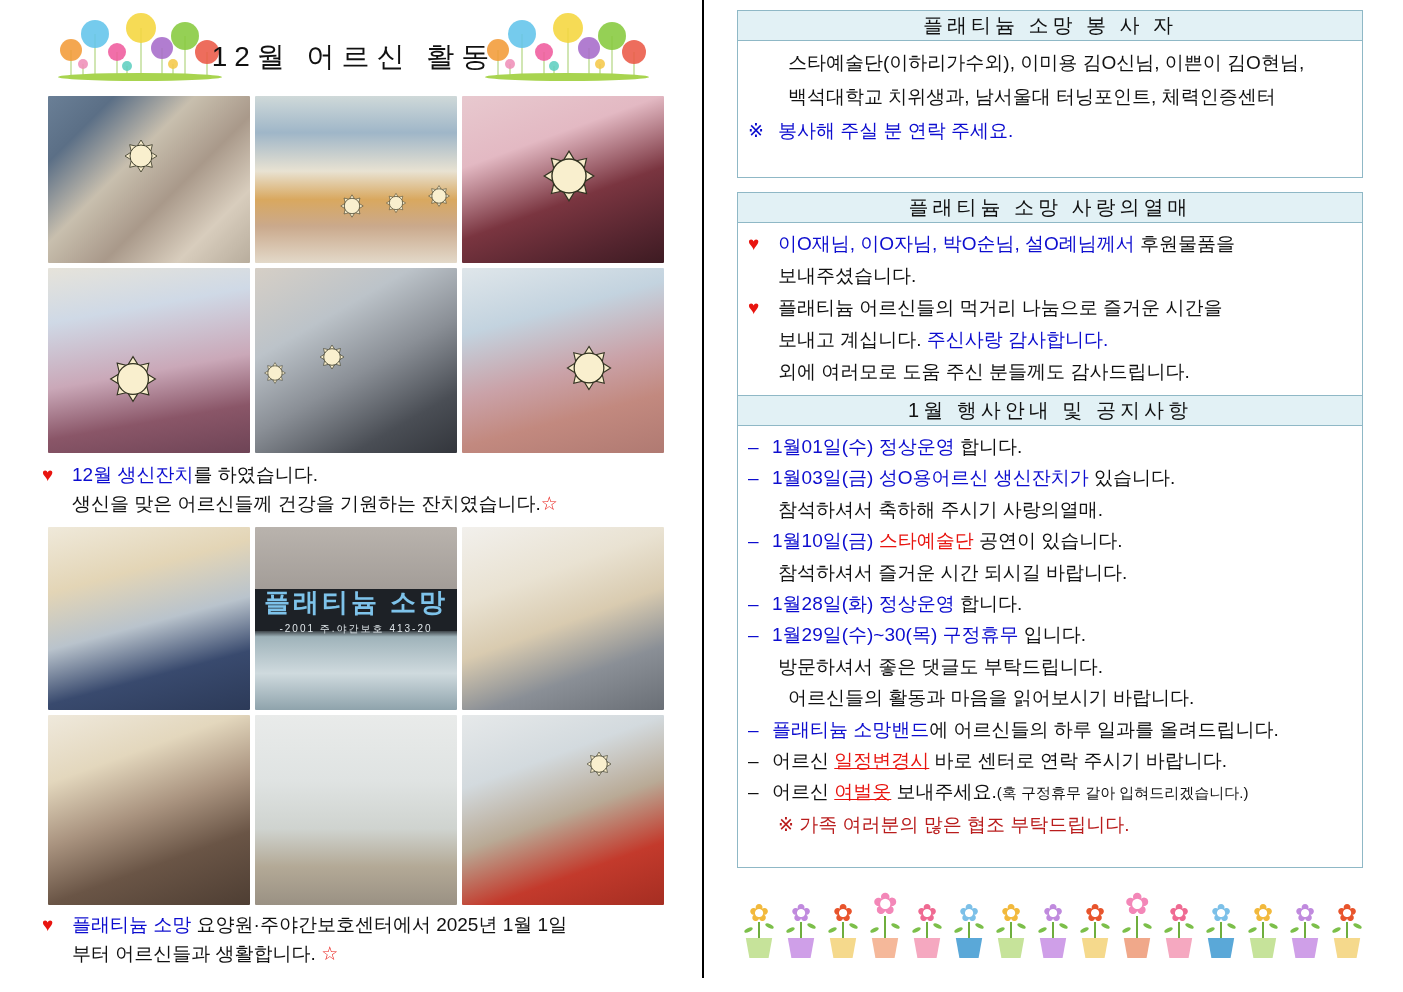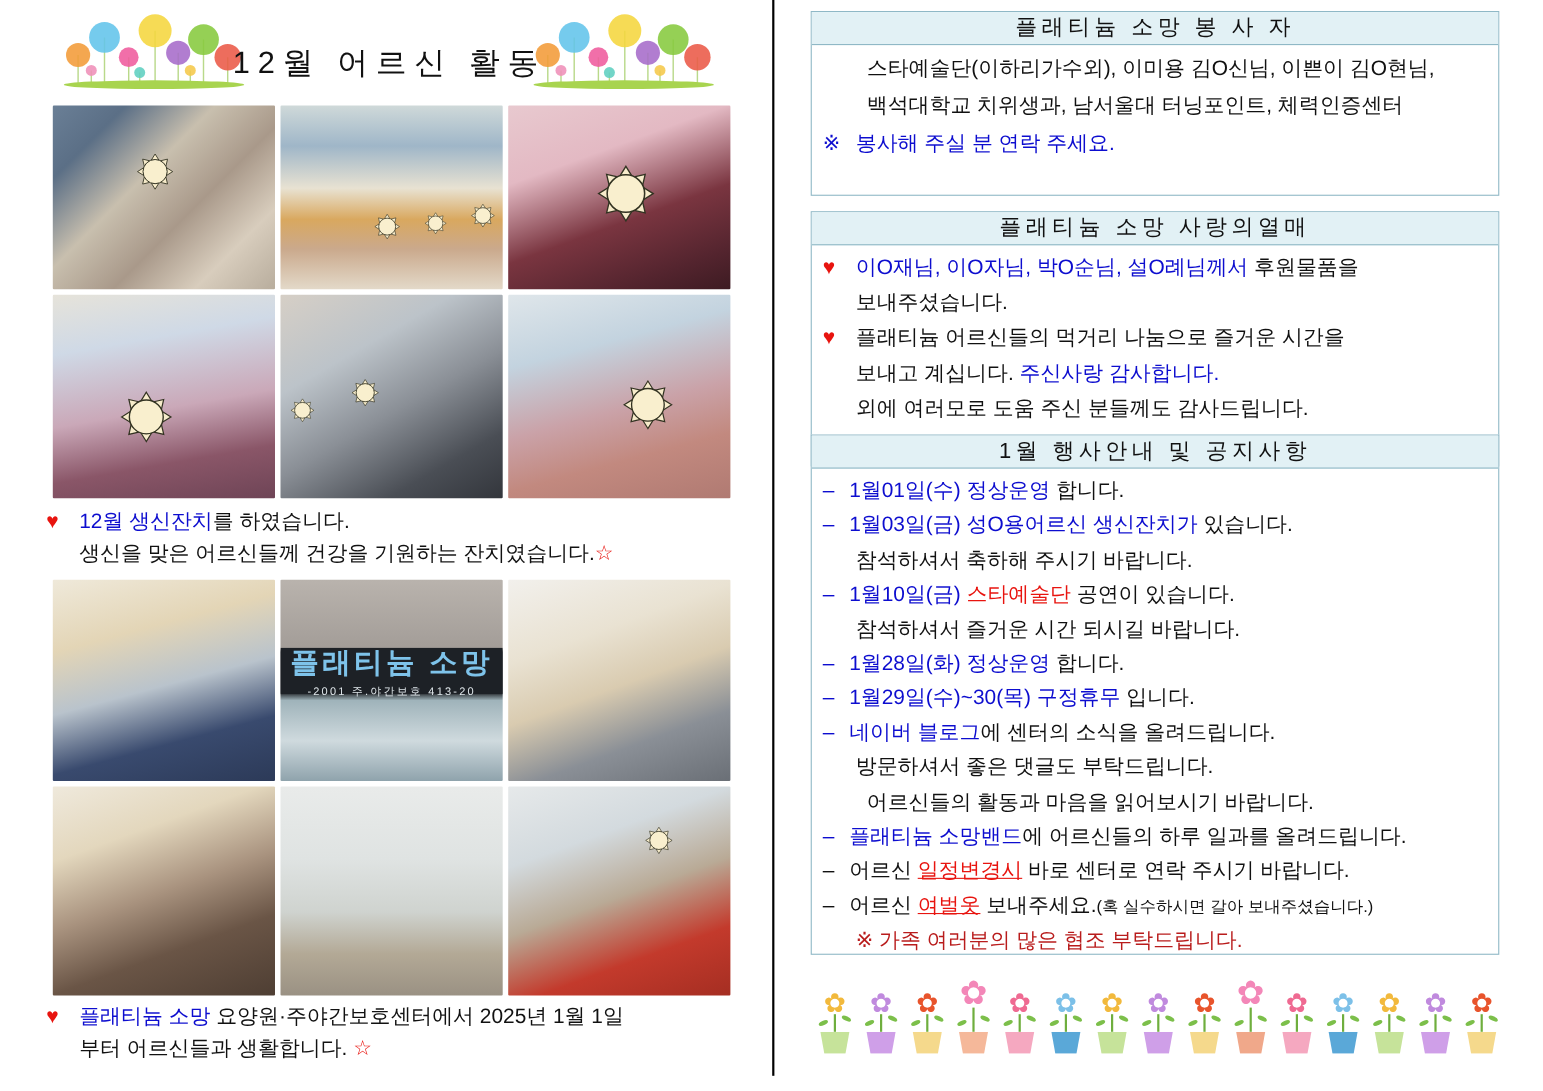--- a/index.html
+++ b/index.html
@@ -281,31 +281,30 @@
       <div class="bline"><span class="bullet" style="color: rgb(232, 20, 15);">♥</span><span style="color: rgb(17, 17, 17);">플래티늄 어르신들의 먹거리 나눔으로 즐거운 시간을</span></div>
       <div class="bline ind1"><span style="color: rgb(17, 17, 17);">보내고 계십니다.  </span><span style="color: rgb(13, 13, 207);">주신사랑 감사합니다.</span></div>
       <div class="bline ind1"><span style="color: rgb(17, 17, 17);">외에 여러모로 도움 주신 분들께도 감사드립니다.</span></div>
     </div>
   </div>
 <div class="abs box box3">
     <div class="hdr">1월 행사안내 및 공지사항</div>
     <div class="body">
       <div class="bline"><span class="bullet" style="color: rgb(13, 13, 207);">–</span><span style="color: rgb(13, 13, 207);">1월01일(수) 정상운영</span><span style="color: rgb(17, 17, 17);"> 합니다.</span></div>
       <div class="bline"><span class="bullet" style="color: rgb(13, 13, 207);">–</span><span style="color: rgb(13, 13, 207);">1월03일(금) 성O용어르신 생신잔치가</span><span style="color: rgb(17, 17, 17);"> 있습니다.</span></div>
-      <div class="bline ind1"><span style="color: rgb(17, 17, 17);">참석하셔서 축하해 주시기 바랍니다.</span></div>
+      <div class="bline ind1"><span style="color: rgb(17, 17, 17);">참석하셔서 축하해 주시기 사랑의열매.</span></div>
       <div class="bline"><span class="bullet" style="color: rgb(13, 13, 207);">–</span><span style="color: rgb(13, 13, 207);">1월10일(금) </span><span style="color: rgb(232, 20, 15);">스타예술단</span><span style="color: rgb(17, 17, 17);"> 공연이 있습니다.</span></div>
       <div class="bline ind1"><span style="color: rgb(17, 17, 17);">참석하셔서 즐거운 시간 되시길 바랍니다.</span></div>
       <div class="bline"><span class="bullet" style="color: rgb(13, 13, 207);">–</span><span style="color: rgb(13, 13, 207);">1월28일(화) 정상운영</span><span style="color: rgb(17, 17, 17);"> 합니다.</span></div>
       <div class="bline"><span class="bullet" style="color: rgb(13, 13, 207);">–</span><span style="color: rgb(13, 13, 207);">1월29일(수)~30(목) 구정휴무</span><span style="color: rgb(17, 17, 17);"> 입니다.</span></div>
-      <div class="bline"><span class="bullet" style="color: rgb(13, 13, 207);">–</span><span style="color: rgb(13, 13, 207);">네이버 블로그</span><span style="color: rgb(17, 17, 17);">에 센터의 소식을 올려드립니다.</span></div>
       <div class="bline ind1"><span style="color: rgb(17, 17, 17);">방문하셔서 좋은 댓글도 부탁드립니다.</span></div>
       <div class="bline ind2"><span style="color: rgb(17, 17, 17);">어르신들의 활동과 마음을 읽어보시기 바랍니다.</span></div>
       <div class="bline"><span class="bullet" style="color: rgb(13, 13, 207);">–</span><span style="color: rgb(13, 13, 207);">플래티늄 소망밴드</span><span style="color: rgb(17, 17, 17);">에 어르신들의 하루 일과를 올려드립니다.</span></div>
       <div class="bline"><span class="bullet" style="color: rgb(17, 17, 17);">–</span><span style="color: rgb(17, 17, 17);">어르신 </span><span class="seg-u" style="color: rgb(232, 20, 15);">일정변경시</span><span style="color: rgb(17, 17, 17);"> 바로 센터로 연락 주시기 바랍니다.</span></div>
-      <div class="bline"><span class="bullet" style="color: rgb(17, 17, 17);">–</span><span style="color: rgb(17, 17, 17);">어르신 </span><span class="seg-u" style="color: rgb(232, 20, 15);">여벌옷</span><span style="color: rgb(17, 17, 17);"> 보내주세요.</span><span class="seg-small" style="color: rgb(17, 17, 17);">(혹 실수하시면 갈아 보내주셨습니다.)</span></div>
+      <div class="bline"><span class="bullet" style="color: rgb(17, 17, 17);">–</span><span style="color: rgb(17, 17, 17);">어르신 </span><span class="seg-u" style="color: rgb(232, 20, 15);">여벌옷</span><span style="color: rgb(17, 17, 17);"> 보내주세요.</span><span class="seg-small" style="color: rgb(17, 17, 17);">(혹 구정휴무 갈아 입혀드리겠습니다.)</span></div>
       <div class="bline ind1"><span style="color: #b91c1c;">※ 가족 여러분의 많은 협조 부탁드립니다.</span></div>
     </div>
   </div>
 
 <div class="abs flower-row">
     <div class="pot-unit">
       <span class="flower-glyph" style="color: rgb(242, 185, 60); font-size: 24px;">✿</span>
       <div class="stem" style="height: 16px;"></div>
       <span class="leaf" style="bottom: 26px; left: 4px; transform: rotate(-25deg);"></span>
       <span class="leaf" style="bottom: 30px; right: 4px; transform: rotate(25deg);"></span>

